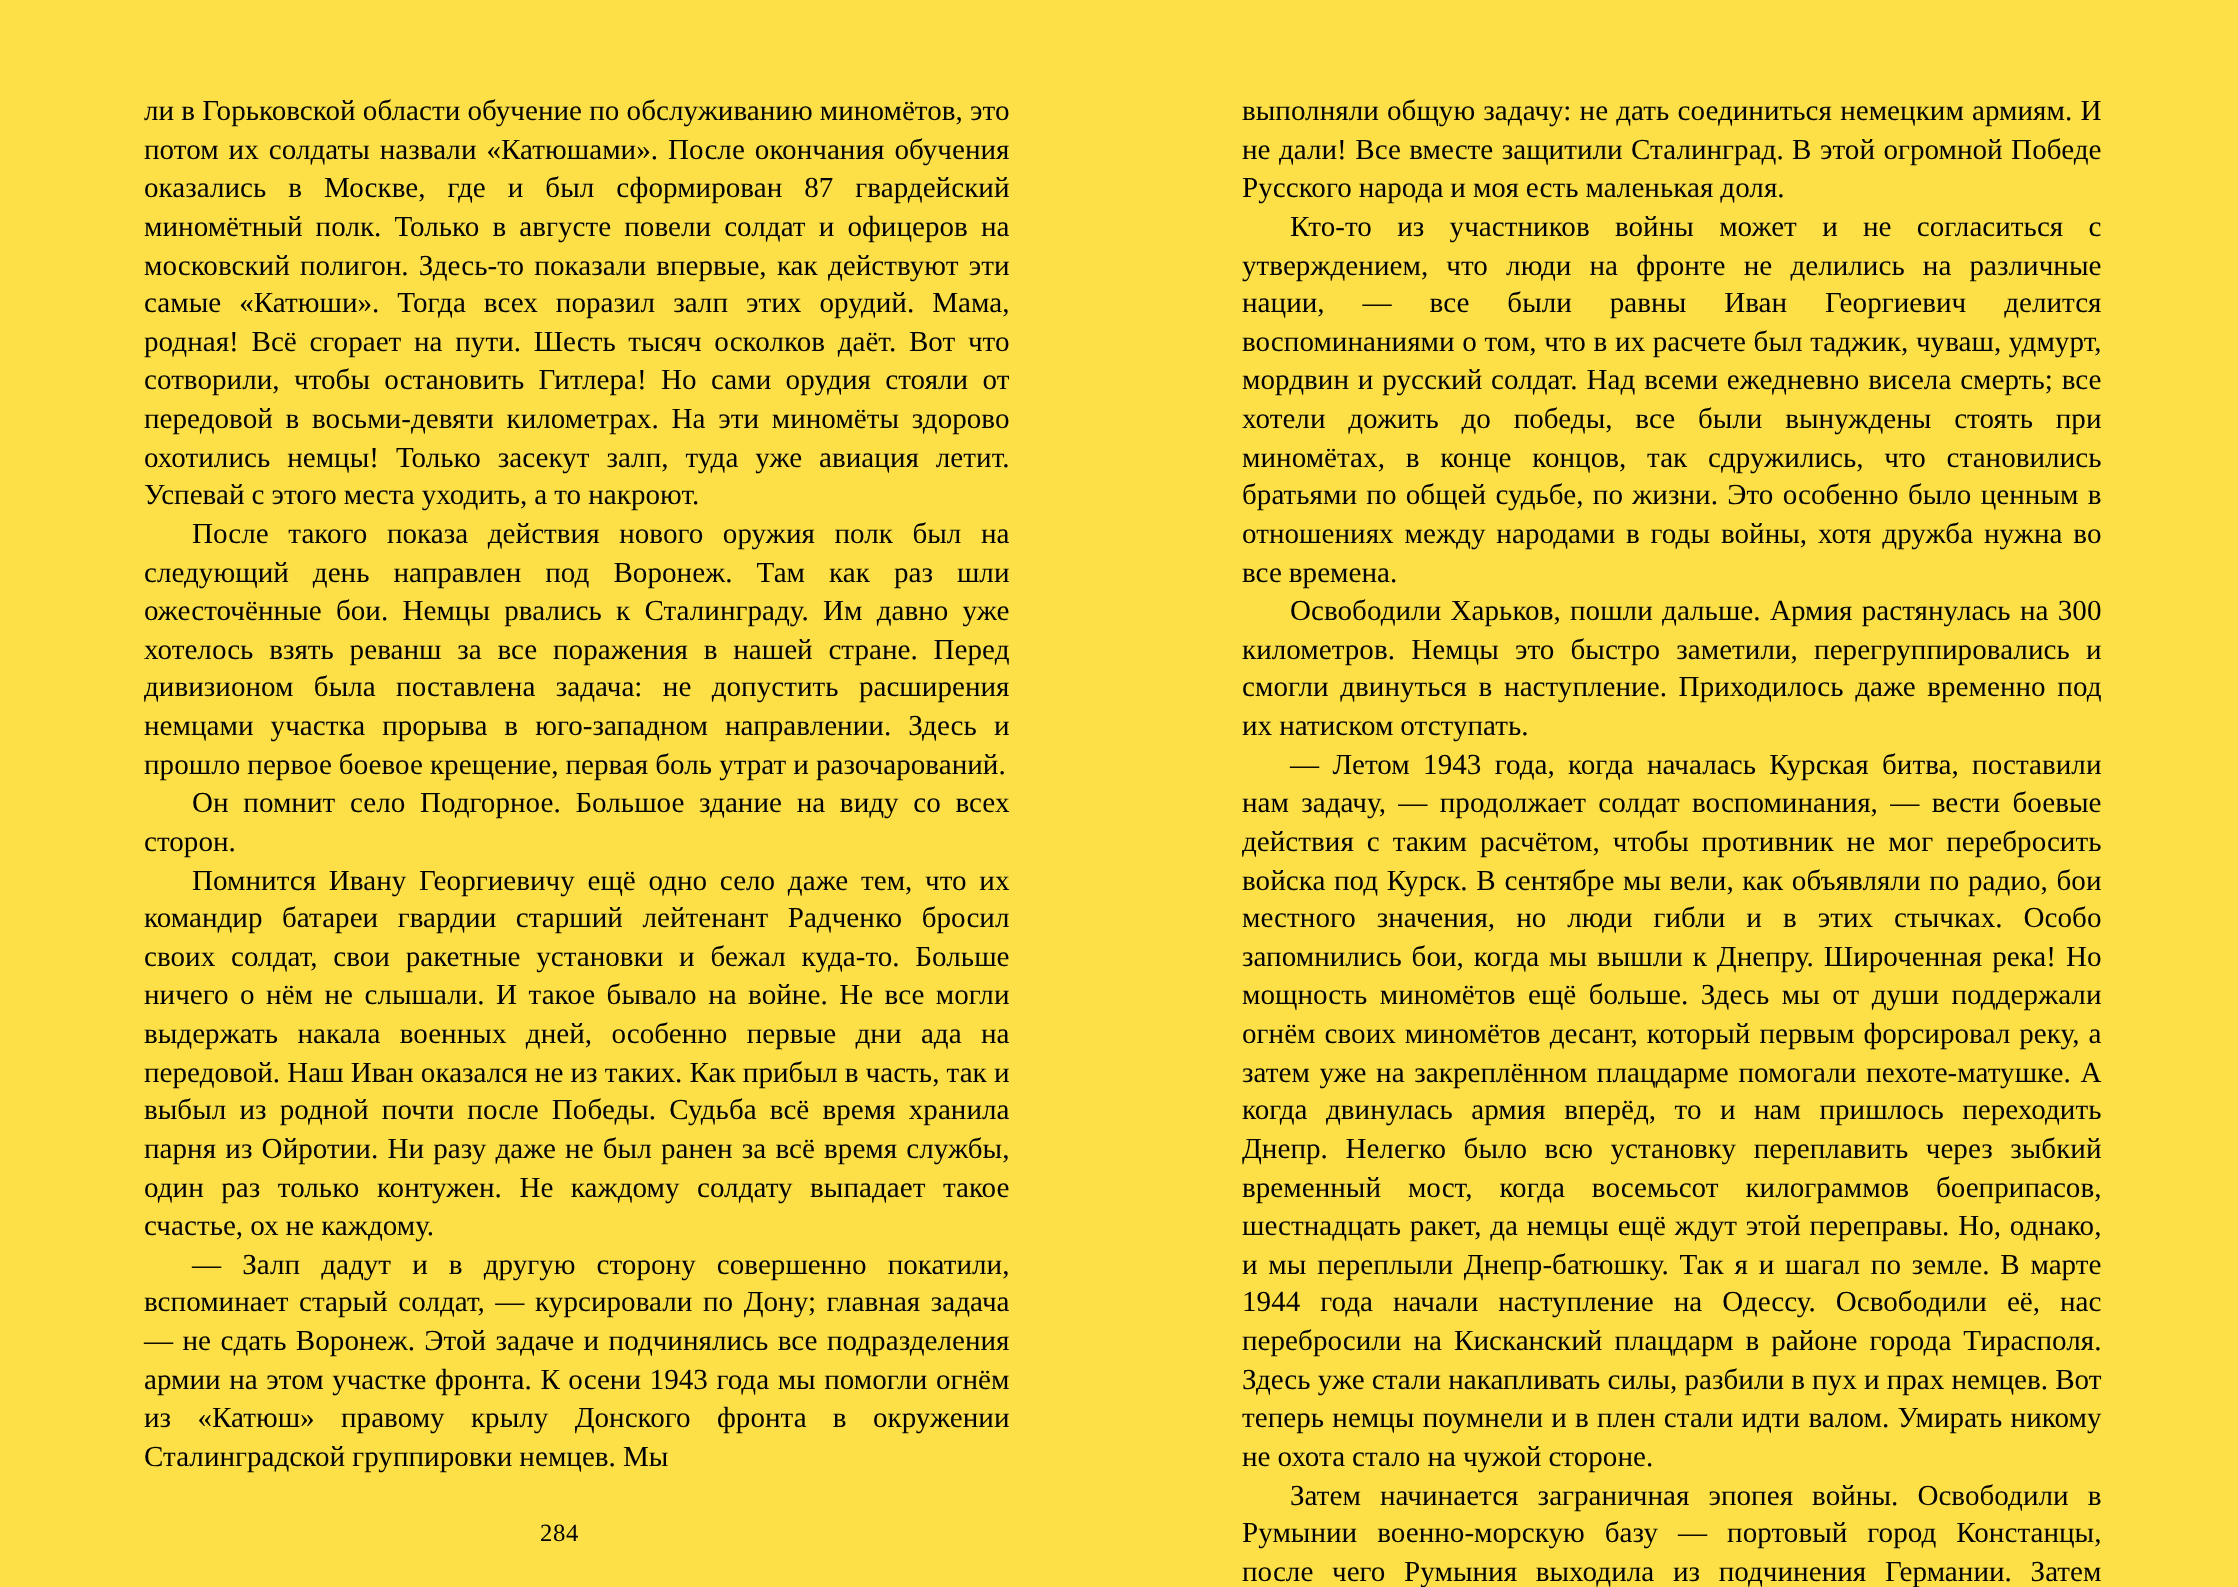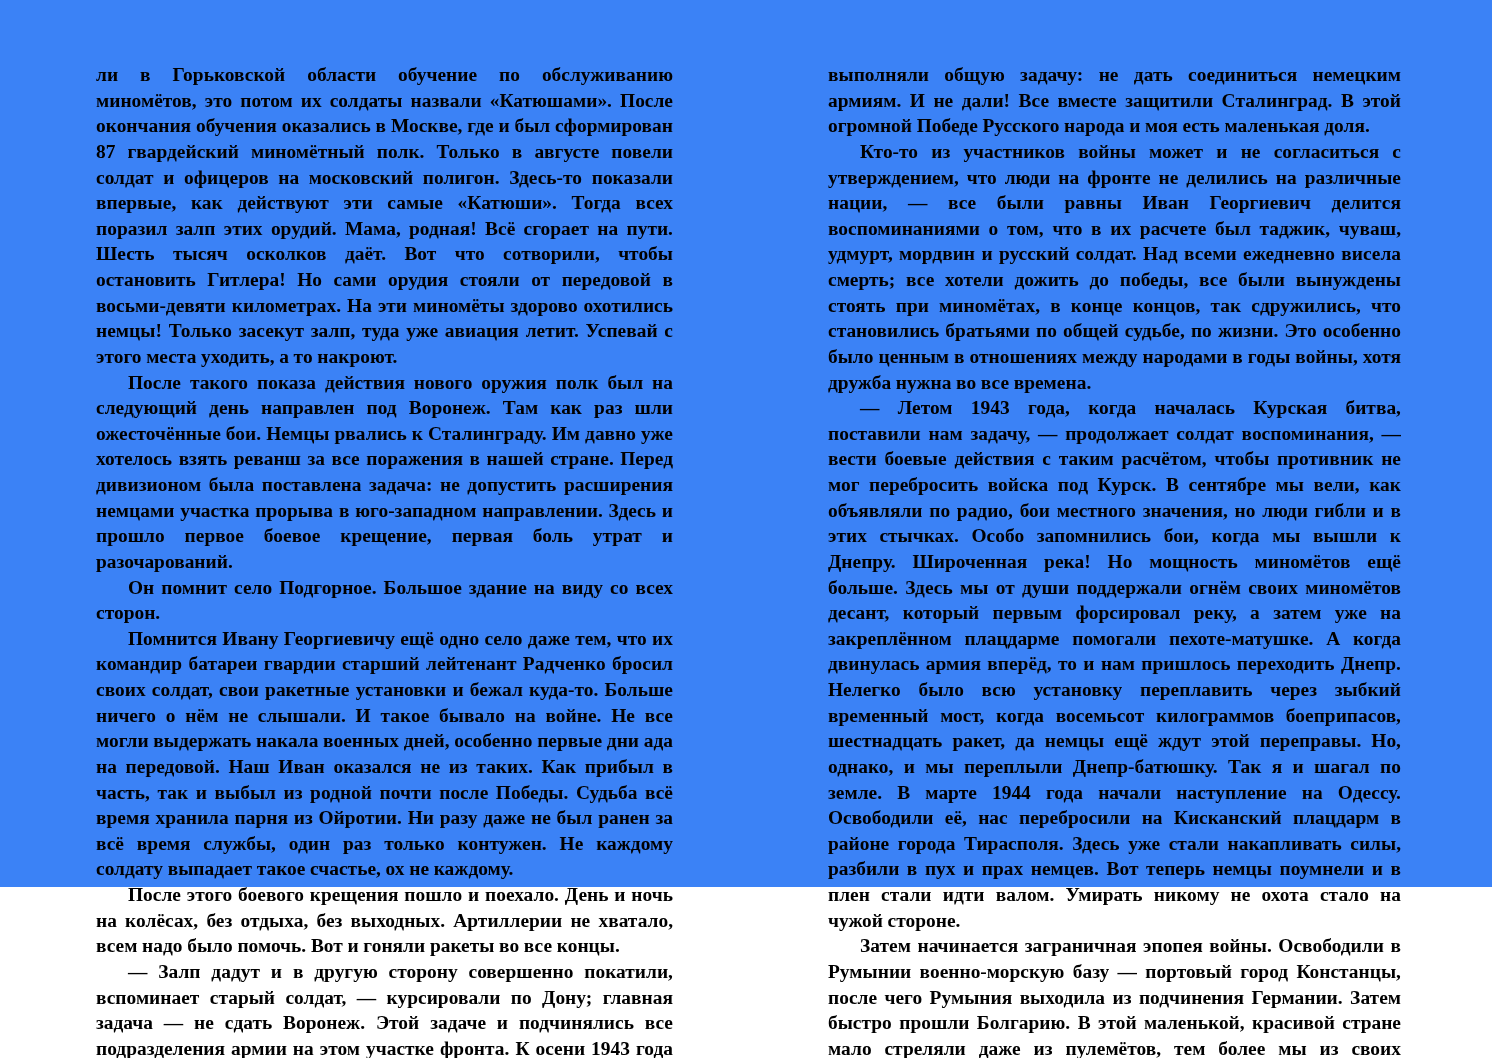--- a/index.html
+++ b/index.html
@@ -11,24 +11,23 @@
   body {
     width: 1492px;
     height: 1058px;
     font-family: "Liberation Serif", "DejaVu Serif", serif;
     color: #000000;
     overflow: hidden;
   }
   .spread {
     position: relative;
     width: 1492px;
-    height: 887px;
-    background: #3b82f6;
+    height: 1058px;
+    background: #fde047;
     box-sizing: border-box;
-    font-weight: bold;
   }
   .page {
     position: absolute;
     top: 0;
     height: 1058px;
     box-sizing: border-box;
   }
   .page-left {
     left: 0;
     width: 746px;
@@ -87,27 +86,28 @@
 <body>
 
 <div class="spread">
 
   <div class="page page-left">
     <div class="textblock">
       <p class="cont">ли в Горьковской области обучение по обслуживанию миномётов, это потом их солдаты назвали «Катюшами». После окончания обучения оказались в Москве, где и был сформирован 87 гвардейский миномётный полк. Только в августе повели солдат и офицеров на московский полигон. Здесь-то показали впервые, как действуют эти самые «Катюши». Тогда всех поразил залп этих орудий. Мама, родная! Всё сгорает на пути. Шесть тысяч осколков даёт. Вот что сотворили, чтобы остановить Гитлера! Но сами орудия стояли от передовой в восьми-девяти километрах. На эти миномёты здорово охотились немцы! Только засекут залп, туда уже авиация летит. Успевай с этого места уходить, а то накроют.</p>
       <p>После такого показа действия нового оружия полк был на следующий день направлен под Воронеж. Там как раз шли ожесточённые бои. Немцы рвались к Сталинграду. Им давно уже хотелось взять реванш за все поражения в нашей стране. Перед дивизионом была поставлена задача: не допустить расширения немцами участка прорыва в юго-западном направлении. Здесь и прошло первое боевое крещение, первая боль утрат и разочарований.</p>
       <p>Он помнит село Подгорное. Большое здание на виду со всех сторон.</p>
       <p>Помнится Ивану Георгиевичу ещё одно село даже тем, что их командир батареи гвардии старший лейтенант Радченко бросил своих солдат, свои ракетные установки и бежал куда-то. Больше ничего о нём не слышали. И такое бывало на войне. Не все могли выдержать накала военных дней, особенно первые дни ада на передовой. Наш Иван оказался не из таких. Как прибыл в часть, так и выбыл из родной почти после Победы. Судьба всё время хранила парня из Ойротии. Ни разу даже не был ранен за всё время службы, один раз только контужен. Не каждому солдату выпадает такое счастье, ох не каждому.</p>
-      <p>После этого боевого крещения пошло и поехало. День и ночь на колёсах, без отдыха, без выходных. Артиллерии не хватало, всем надо было помочь. Вот и гоняли ракеты во все концы.</p>
       <p>— Залп дадут и в другую сторону совершенно покатили, вспоминает старый солдат, — курсировали по Дону; главная задача — не сдать Воронеж. Этой задаче и подчинялись все подразделения армии на этом участке фронта. К осени 1943 года мы помогли огнём из «Катюш» правому крылу Донского фронта в окружении Сталинградской группировки немцев. Мы</p>
     </div>
+    <div class="folio">284</div>
   </div>
 
   <div class="page page-right">
     <div class="textblock">
       <p class="cont">выполняли общую задачу: не дать соединиться немецким армиям. И не дали! Все вместе защитили Сталинград. В этой огромной Победе Русского народа и моя есть маленькая доля.</p>
       <p>Кто-то из участников войны может и не согласиться с утверждением, что люди на фронте не делились на различные нации, — все были равны Иван Георгиевич делится воспоминаниями о том, что в их расчете был таджик, чуваш, удмурт, мордвин и русский солдат. Над всеми ежедневно висела смерть; все хотели дожить до победы, все были вынуждены стоять при миномётах, в конце концов, так сдружились, что становились братьями по общей судьбе, по жизни. Это особенно было ценным в отношениях между народами в годы войны, хотя дружба нужна во все времена.</p>
+      <p>Освободили Харьков, пошли дальше. Армия растянулась на 300 километров. Немцы это быстро заметили, перегруппировались и смогли двинуться в наступление. Приходилось даже временно под их натиском отступать.</p>
       <p>— Летом 1943 года, когда началась Курская битва, поставили нам задачу, — продолжает солдат воспоминания, — вести боевые действия с таким расчётом, чтобы противник не мог перебросить войска под Курск. В сентябре мы вели, как объявляли по радио, бои местного значения, но люди гибли и в этих стычках. Особо запомнились бои, когда мы вышли к Днепру. Широченная река! Но мощность миномётов ещё больше. Здесь мы от души поддержали огнём своих миномётов десант, который первым форсировал реку, а затем уже на закреплённом плацдарме помогали пехоте-матушке. А когда двинулась армия вперёд, то и нам пришлось переходить Днепр. Нелегко было всю установку переплавить через зыбкий временный мост, когда восемьсот килограммов боеприпасов, шестнадцать ракет, да немцы ещё ждут этой переправы. Но, однако, и мы переплыли Днепр-батюшку. Так я и шагал по земле. В марте 1944 года начали наступление на Одессу. Освободили её, нас перебросили на Кисканский плацдарм в районе города Тирасполя. Здесь уже стали накапливать силы, разбили в пух и прах немцев. Вот теперь немцы поумнели и в плен стали идти валом. Умирать никому не охота стало на чужой стороне.</p>
       <p>Затем начинается заграничная эпопея войны. Освободили в Румынии военно-морскую базу — портовый город Констанцы, после чего Румыния выходила из подчинения Германии. Затем быстро прошли Болгарию. В этой маленькой, красивой стране мало стреляли даже из пулемётов, тем более мы из своих «Катюш». Вклинились в Югославию, где поддерживали огнём механизированный танковый корпус. Подкатили к Белграду. До декабря шли бои. Дальше помнится Венгрия, город Будапешт. Именно</p>
     </div>
   </div>
 
 </div>
 
 </body></html>

